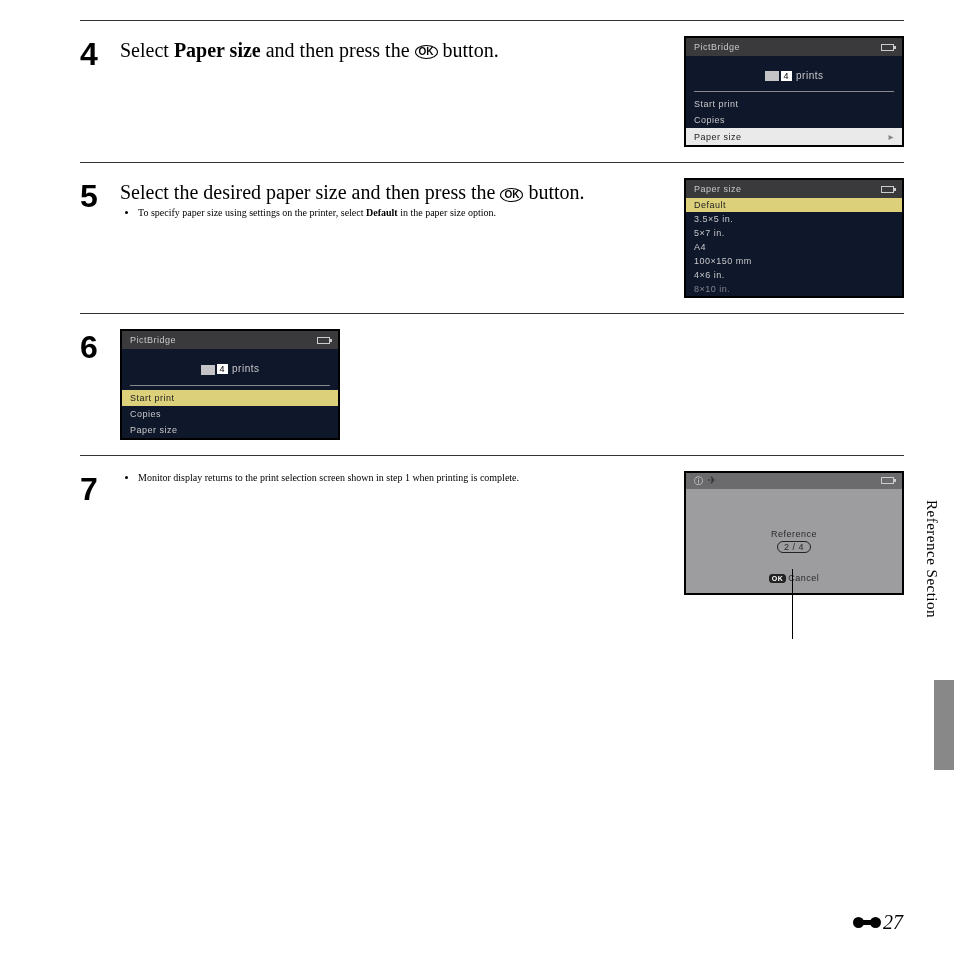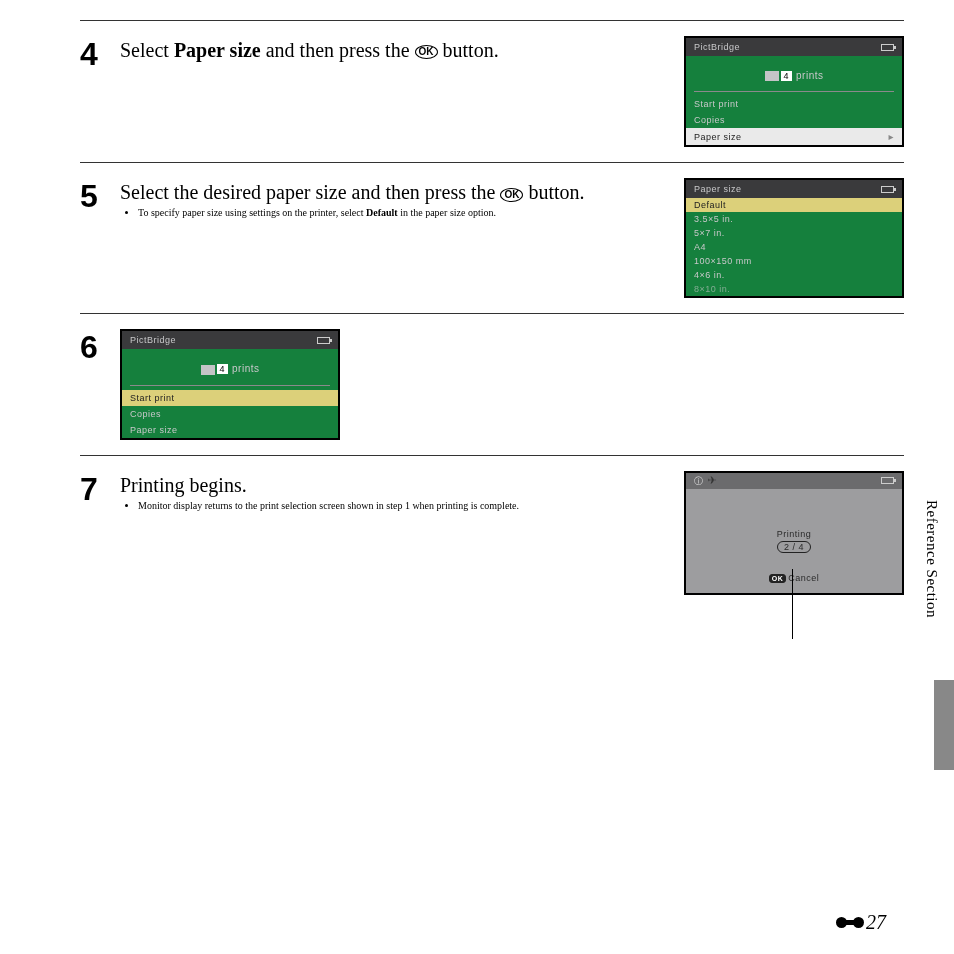--- a/index.html
+++ b/index.html
@@ -8,21 +8,21 @@
   .section { border-top: 1px solid #333; padding: 15px 0 15px 0; display: flex; align-items: flex-start; }
   .section:first-of-type { border-top: 1px solid #333; }
   .step-num { font-size: 32px; font-weight: bold; font-family: Arial, sans-serif; width: 40px; flex-shrink: 0; line-height: 1; margin-top: 2px; }
   .step-body { flex: 1; }
   .step-title { font-size: 20px; line-height: 1.4; }
   .step-title b { font-weight: bold; }
   .ok-icon { display: inline-block; border: 1.5px solid #000; border-radius: 50%; font-size: 10px; font-weight: bold; padding: 1px 3px; font-family: Arial, sans-serif; vertical-align: middle; line-height: 1; }
   .bullet-list { margin-top: 0; font-size: 10px; padding-left: 18px; }
   .bullet-list li { margin-bottom: 6px; list-style: disc; line-height: 1.35; }
   .screen-col { width: 220px; flex-shrink: 0; }
-  .screen { border: 2px solid #000; background: #15803d; color: #d9d9db; font-family: Arial, sans-serif; font-size: 10px; letter-spacing: 0.5px; position: relative; }
+  .screen { border: 2px solid #000; background: #0f172a; color: #d9d9db; font-family: Arial, sans-serif; font-size: 10px; letter-spacing: 0.5px; position: relative; }
   .screen-header { background: #3a3a3c; padding: 4px 8px; font-size: 9px; display: flex; justify-content: space-between; align-items: center; color: #c8c8ca; }
   .battery-icon { display:inline-block; width:13px; height:7px; border:1px solid #ccc; position:relative; }
   .battery-icon::after { content:""; position:absolute; right:-3px; top:1px; width:2px; height:3px; background:#ccc; }
   .screen-body { padding: 0; }
   .screen-prints { text-align:center; padding: 14px 0 10px 0; }
   .prints-num { background:#fff; color:#000; padding:0 3px; display:inline-block; font-size:9px; }
   .prints-label { font-size:10px; color:#c8c8ca; margin-left:4px; }
   .screen-divider { border-top:1px solid #8a8a8c; margin:0 8px 4px 8px; }
   .screen-item { padding: 3px 8px; font-size:9px; color:#c8c8ca; }
   .screen-item.sel { background:#eaeaea; color:#222; display:flex; justify-content:space-between; align-items:center; }
@@ -31,21 +31,21 @@
   .paper-list .screen-item { padding: 2px 8px; }
   .print-screen { background:#9d9d9f; color:#333; }
   .print-screen .screen-header { background:#6b6b6d; padding:3px 8px; height:16px; }
   .progress-area { text-align:center; padding: 40px 0 12px 0; font-size:9px; color:#2a2a2a; }
   .progress-box { display:inline-block; border:1px solid #222; border-radius:6px; padding:0 6px; font-size:9px; margin-top:2px; background:#fff0; position:relative; }
   .cancel-row { text-align:center; font-size:9px; margin:8px 0 10px 0; color:#2a2a2a; }
   .ok-small { display:inline-block; border:1px solid #222; border-radius:3px; font-size:7px; padding:0 2px; background:#222; color:#fff; font-weight:bold; margin-right:2px; }
   .callout-label { font-size: 16px; line-height: 1.3; margin-top: 24px; }
   .side-label { position:absolute; right: 14px; top: 500px; writing-mode: vertical-rl; font-size: 15px; letter-spacing: 0.5px; }
   .side-tab { position:absolute; right:0; top: 680px; width: 20px; height: 90px; background:#888; }
-  .page-number { position:absolute; bottom: 20px; right: 68px; font-size: 20px; font-style: italic; display:flex; align-items:center; gap:2px; }
+  .page-number { position:absolute; bottom: 20px; right: 51px; font-size: 20px; font-style: italic; display:flex; align-items:center; gap:2px; }
   .footer-icon { width:28px; height:14px; position:relative; display:inline-block; }
   .footer-icon::before, .footer-icon::after { content:""; position:absolute; width:11px; height:11px; border-radius:50%; background:#000; top:1px; }
   .footer-icon::before { left:0; }
   .footer-icon::after { right:0; }
   .footer-icon .bar { position:absolute; left:5px; right:5px; top:4px; height:5px; background:#000; }
   .leader-line { position:absolute; width:1px; background:#000; }
   .img-thumb { display:inline-block; width:14px; height:10px; background:#c4c4c6; margin-right:2px; vertical-align:middle; }
   .scissor-icon { font-size:11px; color:#333; margin-left:4px; }
 </style>
 </head>
@@ -130,37 +130,34 @@
           <div class="screen-item">Copies</div>
           <div class="screen-item">Paper size</div>
         </div>
       </div>
     </div>
   </div>
 
   <div class="section" style="border-bottom:none;">
     <div class="step-num">7</div>
     <div class="step-body">
-      <div class="step-title">
-        <span>Printing begins.</span>
-      </div>
       <ul class="bullet-list">
         <li>
           <span>Monitor display returns to the print selection screen shown in step 1 when printing is complete.</span>
         </li>
       </ul>
     </div>
     <div class="screen-col" style="position:relative;">
       <div class="screen print-screen">
         <div class="screen-header">
           <span style="color:#ddd;">ⓘ<span class="scissor-icon">✈</span></span>
           <span class="battery-icon"></span>
         </div>
         <div class="progress-area">
-          <div>Printing</div>
+          <div>Reference</div>
           <div class="progress-box">2 / 4</div>
         </div>
         <div class="cancel-row">
           <span class="ok-small">OK</span><span>Cancel</span>
         </div>
       </div>
 
       <div class="leader-line" style="left:108px; top:98px; height:70px;"></div>
     </div>
   </div>

